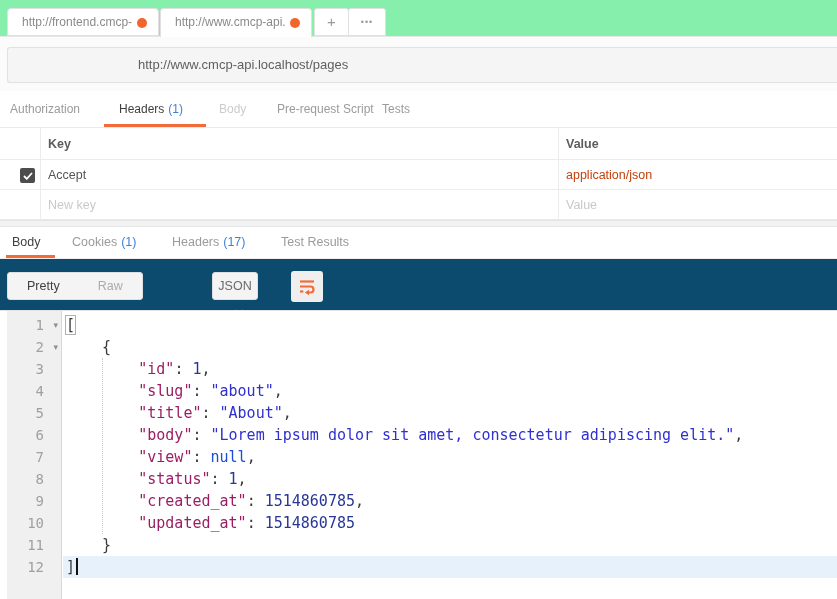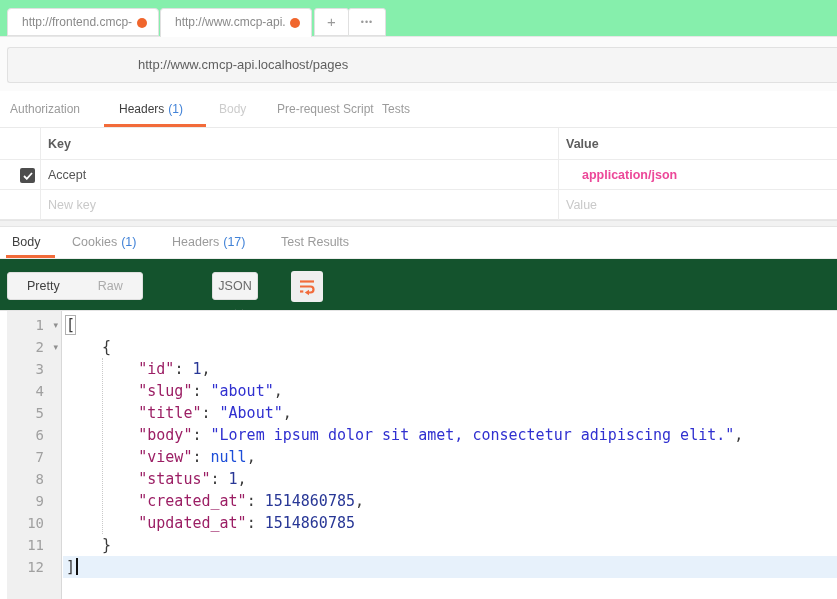--- a/index.html
+++ b/index.html
@@ -47,21 +47,21 @@
               border-radius:2px; display:flex; align-items:center; justify-content:center; cursor:pointer; }
   .placeholder { color:#c9c9c9; }
   .band { left:0; top:220px; width:837px; height:7px; background:#f2f2f2;
           border-top:1px solid #e5e5e5; border-bottom:1px solid #e5e5e5; }
 
   
   .resptabs { left:0; top:227px; width:837px; height:32px; background:#fff; border-bottom:1px solid #ededed; }
   .rt2 { position:absolute; top:0; height:32px; line-height:30px; font-size:12.5px; color:#9b9b9b; cursor:pointer; white-space:nowrap; }
 
   
-  .toolbar { left:0; top:259px; width:837px; height:51px; background:#14532d; }
+  .toolbar { left:0; top:259px; width:837px; height:51px; background:#0c4a6e; }
   .btngroup { position:absolute; left:7px; top:13px; height:28px; background:#f4f4f4;
               border:1px solid #dfdfdf; border-radius:3px; display:flex; }
   .seg { line-height:26px; font-size:12.5px; color:#ababab; padding:0 19px; cursor:pointer; }
   .seg.active { color:#3f3f3f; }
   .dd { position:absolute; left:212px; top:13px; width:46px; height:28px; background:#f4f4f4;
         border:1px solid #dfdfdf; border-radius:3px; text-align:center; line-height:26px;
         font-size:12.5px; color:#6a6a6a; cursor:pointer; }
   .dd svg { margin-left:7px; vertical-align:1px; }
   .wrapbtn { position:absolute; left:291px; top:12px; width:32px; height:31px; background:#efefef;
              border-radius:3px; display:flex; align-items:center; justify-content:center; cursor:pointer; }
@@ -127,21 +127,21 @@
     <span class="cell th" style="left:48px; line-height:32px;">Key</span>
     <span class="cell th" style="left:566px; line-height:32px;">Value</span>
   </div>
   <div class="abs tblrow" style="top:160px; height:30px; border-bottom:1px solid #ececec;">
     <span class="checkbox">
         <svg width="10" height="8" viewBox="0 0 10 8">
           <path d="M1 4 L3.8 6.8 L9 1" stroke="#fff" stroke-width="1.8" fill="none"></path>
         </svg>
       </span>
     <span class="cell" style="left:48px; color:#555;">Accept</span>
-    <span class="cell" style="left:582px; color:#ec4899;font-weight:bold;">application/json</span>
+    <span class="cell" style="left:566px; color:#c2410c;">application/json</span>
   </div>
   <div class="abs tblrow" style="top:190px; height:30px; border-bottom:1px solid #e8e8e8;">
     <span class="cell placeholder" style="left:48px;">New key</span>
     <span class="cell placeholder" style="left:566px;">Value</span>
   </div>
   <div class="vline" style="left:40px;"></div>
   <div class="vline" style="left:558px;"></div>
   <div class="abs band"></div>
 
   <div class="abs resptabs">

